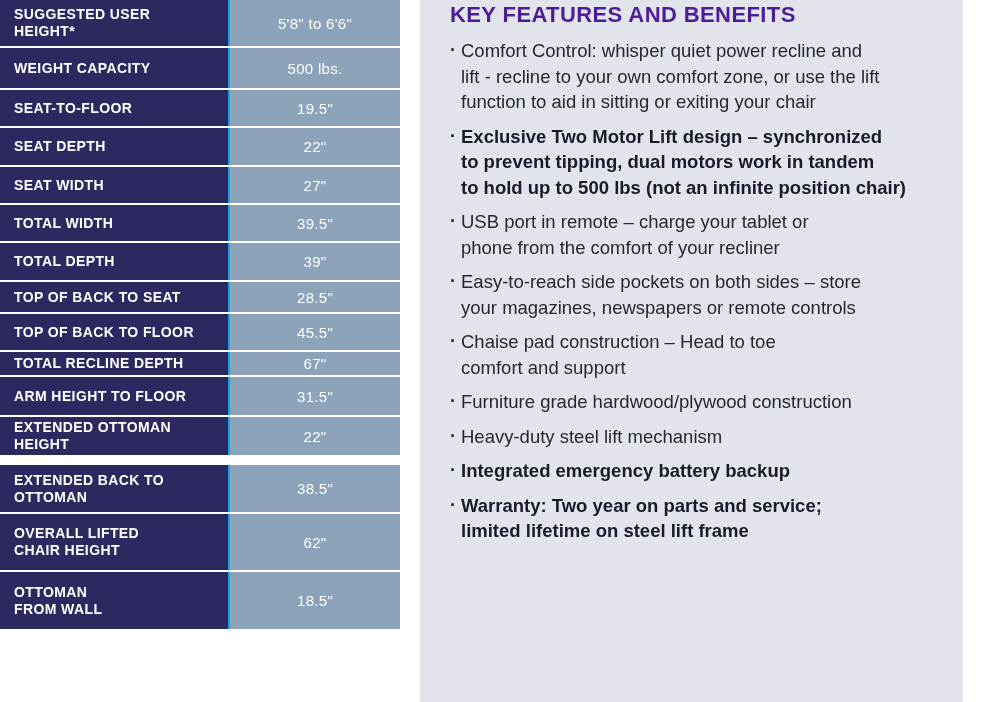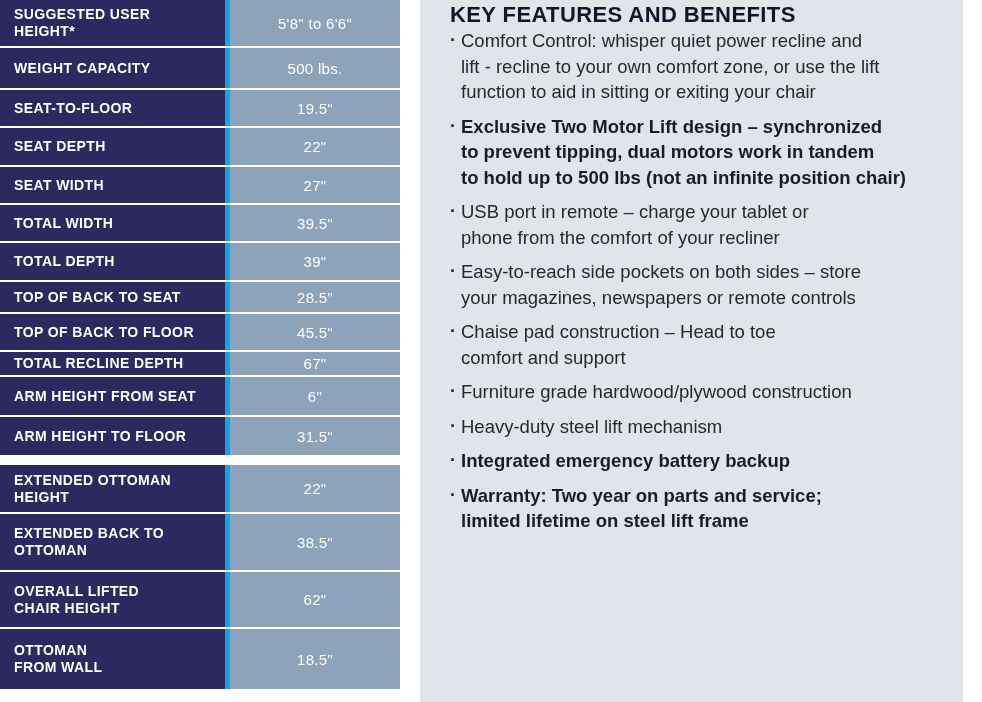--- a/index.html
+++ b/index.html
@@ -27,21 +27,21 @@
   .cell.label {
     width: 230px;
     background: #2b2960;
     color: #ffffff;
     font-weight: bold;
     font-size: 14px;
     letter-spacing: 0.4px;
     padding-left: 14px; padding-right: 6px;
     white-space: pre-line;
     line-height: 1.18;
-    border-right: 5px solid #0ea5e9;
+    border-right: 2px solid #0ea5e9;
   }
   .cell.value {
     width: 170px;
     background: #8ca3b9;
     color: #ffffff;
     font-size: 15px;
     letter-spacing: 0.3px;
     justify-content: center;
     text-align: center;
     white-space: pre-line;
@@ -69,21 +69,22 @@
     position: absolute; left: 420px; top: 0;
     width: 543px; height: 702px;
     background: #e1e5eb;
     padding: 2px 18px 0 30px;
     color: #26282e;
   }
   .features-title {
     font-size: 22px;
     font-weight: bold;
     letter-spacing: 0.4px;
-    color: #0f172a;
+    color: #4c1d95;
+    margin-bottom: 10px;
   }
   .feature {
     display: flex;
     margin-bottom: 9px;
     font-size: 18.5px;
     line-height: 1.38;
   }
   .feature .dot {
     width: 11px;
     flex: 0 0 11px;
@@ -137,24 +138,20 @@
   </div>
   <div class="spec-row">
     <div class="cell label">TOP OF BACK TO FLOOR</div>
     <div class="cell value">45.5"</div>
   </div>
   <div class="spec-row">
     <div class="cell label">TOTAL RECLINE DEPTH</div>
     <div class="cell value">67"</div>
   </div>
   <div class="spec-row">
-    <div class="cell label">ARM HEIGHT FROM SEAT</div>
-    <div class="cell value">6"</div>
-  </div>
-  <div class="spec-row">
     <div class="cell label">ARM HEIGHT TO FLOOR</div>
     <div class="cell value">31.5"</div>
   </div>
   <div class="spec-row">
     <div class="cell label">EXTENDED OTTOMAN
 HEIGHT</div>
     <div class="cell value">22"</div>
   </div>
   <div class="spec-row">
     <div class="cell label">EXTENDED BACK TO

